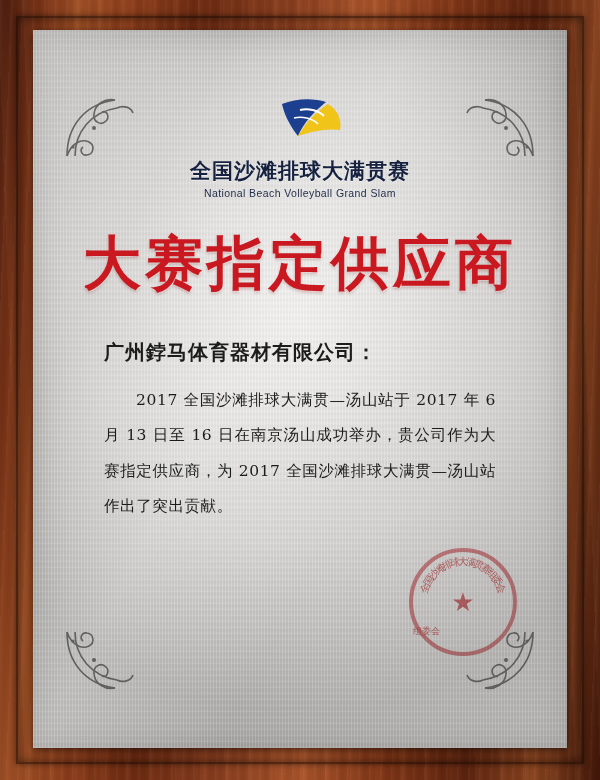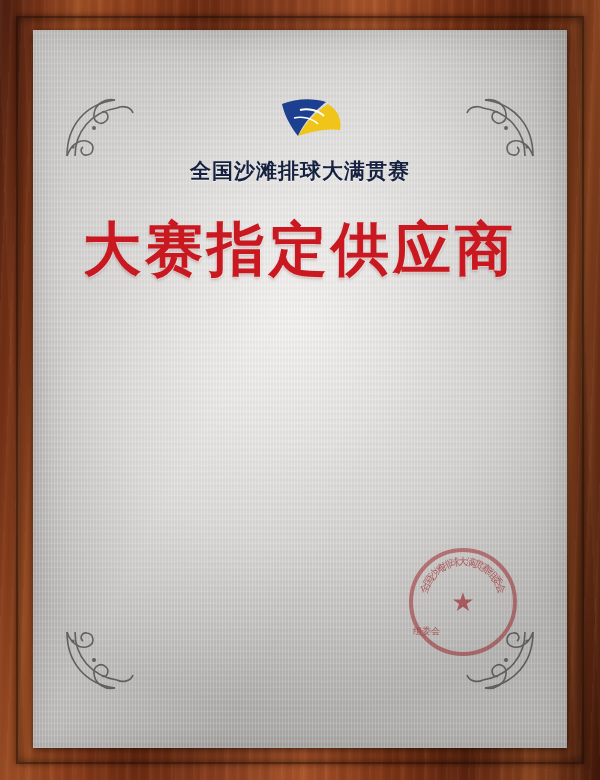--- a/index.html
+++ b/index.html
@@ -321,24 +321,29 @@
     <div class="content">
 
       <div class="logo-block">
         <svg class="logo-mark" viewBox="0 0 92 62">
           <path d="M28 12 C42 6 60 6 72 10 C60 20 50 30 44 44 C36 34 30 22 28 12 Z" fill="#1d3f8f"></path>
           <path d="M44 44 C52 30 62 20 74 12 C84 18 88 28 86 38 C72 36 56 40 44 44 Z" fill="#f0c419"></path>
           <path d="M46 18 C54 16 64 18 70 24" fill="none" stroke="#ffffff" stroke-width="2"></path>
           <path d="M40 26 C48 24 58 26 64 32" fill="none" stroke="#ffffff" stroke-width="1.6"></path>
         </svg>
         <div class="logo-cn">全国沙滩排球大满贯赛</div>
+        <div class="logo-en">National Beach Volleyball Grand Slam</div>
       </div>
 
       <div class="award-title">大赛指定供应商</div>
 
+      <div class="body-block">
+        <div class="salutation">广州鋍马体育器材有限公司：</div>
+        <div class="paragraph">2017 全国沙滩排球大满贯—汤山站于 2017 年 6 月 13 日至 16 日在南京汤山成功举办，贵公司作为大赛指定供应商，为 2017 全国沙滩排球大满贯—汤山站作出了突出贡献。</div>
+      </div>
 
 
       <div class="seal">
         <div class="seal-ring-text" id="seal-ring">
             <span style="transform: translate(-37.5877px, -13.6808px) rotate(-70deg) translate(-50%, -50%);">全</span>
             <span style="transform: translate(-34.0447px, -20.9991px) rotate(-58.3333deg) translate(-50%, -50%);">国</span>
             <span style="transform: translate(-29.0949px, -27.4497px) rotate(-46.6667deg) translate(-50%, -50%);">沙</span>
             <span style="transform: translate(-22.9431px, -32.7661px) rotate(-35deg) translate(-50%, -50%);">滩</span>
             <span style="transform: translate(-15.8432px, -36.7286px) rotate(-23.3333deg) translate(-50%, -50%);">排</span>
             <span style="transform: translate(-8.0887px, -39.1736px) rotate(-11.6667deg) translate(-50%, -50%);">球</span>

